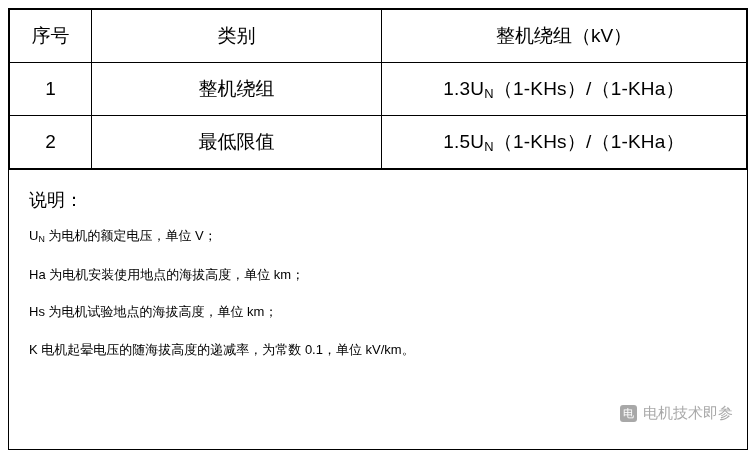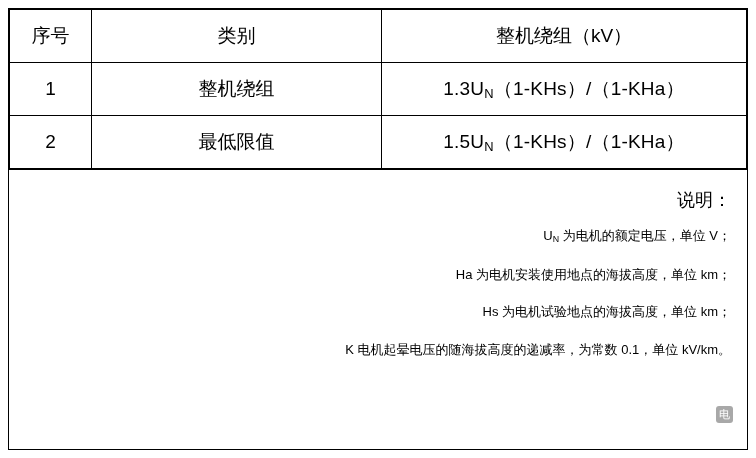--- a/index.html
+++ b/index.html
@@ -52,21 +52,20 @@
   }
   sub {
     font-size: 0.68em;
     vertical-align: -0.25em;
   }
   .notes {
     border-top: 1px solid #000000;
     padding: 14px 16px 10px 16px;
     box-sizing: border-box;
     height: 234px;
-    text-align: right;
   }
   .notes-title {
     font-size: 18px;
     margin: 4px 0 16px 4px;
   }
   .note-line {
     font-size: 13px;
     margin: 0 0 22px 4px;
     line-height: 1.2;
     position: relative;
@@ -135,15 +134,16 @@
 
     <div class="note-line"><span>Ha 为电机安装使用地点的海拔高度，单位 km；</span></div>
 
     <div class="note-line"><span>Hs 为电机试验地点的海拔高度，单位 km；</span></div>
 
     <div class="note-line"><span>K 电机起晕电压的随海拔高度的递减率，为常数 0.1，单位 kV/km。</span></div>
   </div>
 
   <div class="watermark">
     <span class="wm-badge">电</span>
+    <span>电机技术即参</span>
   </div>
 
 </div>
 
 </body></html>

